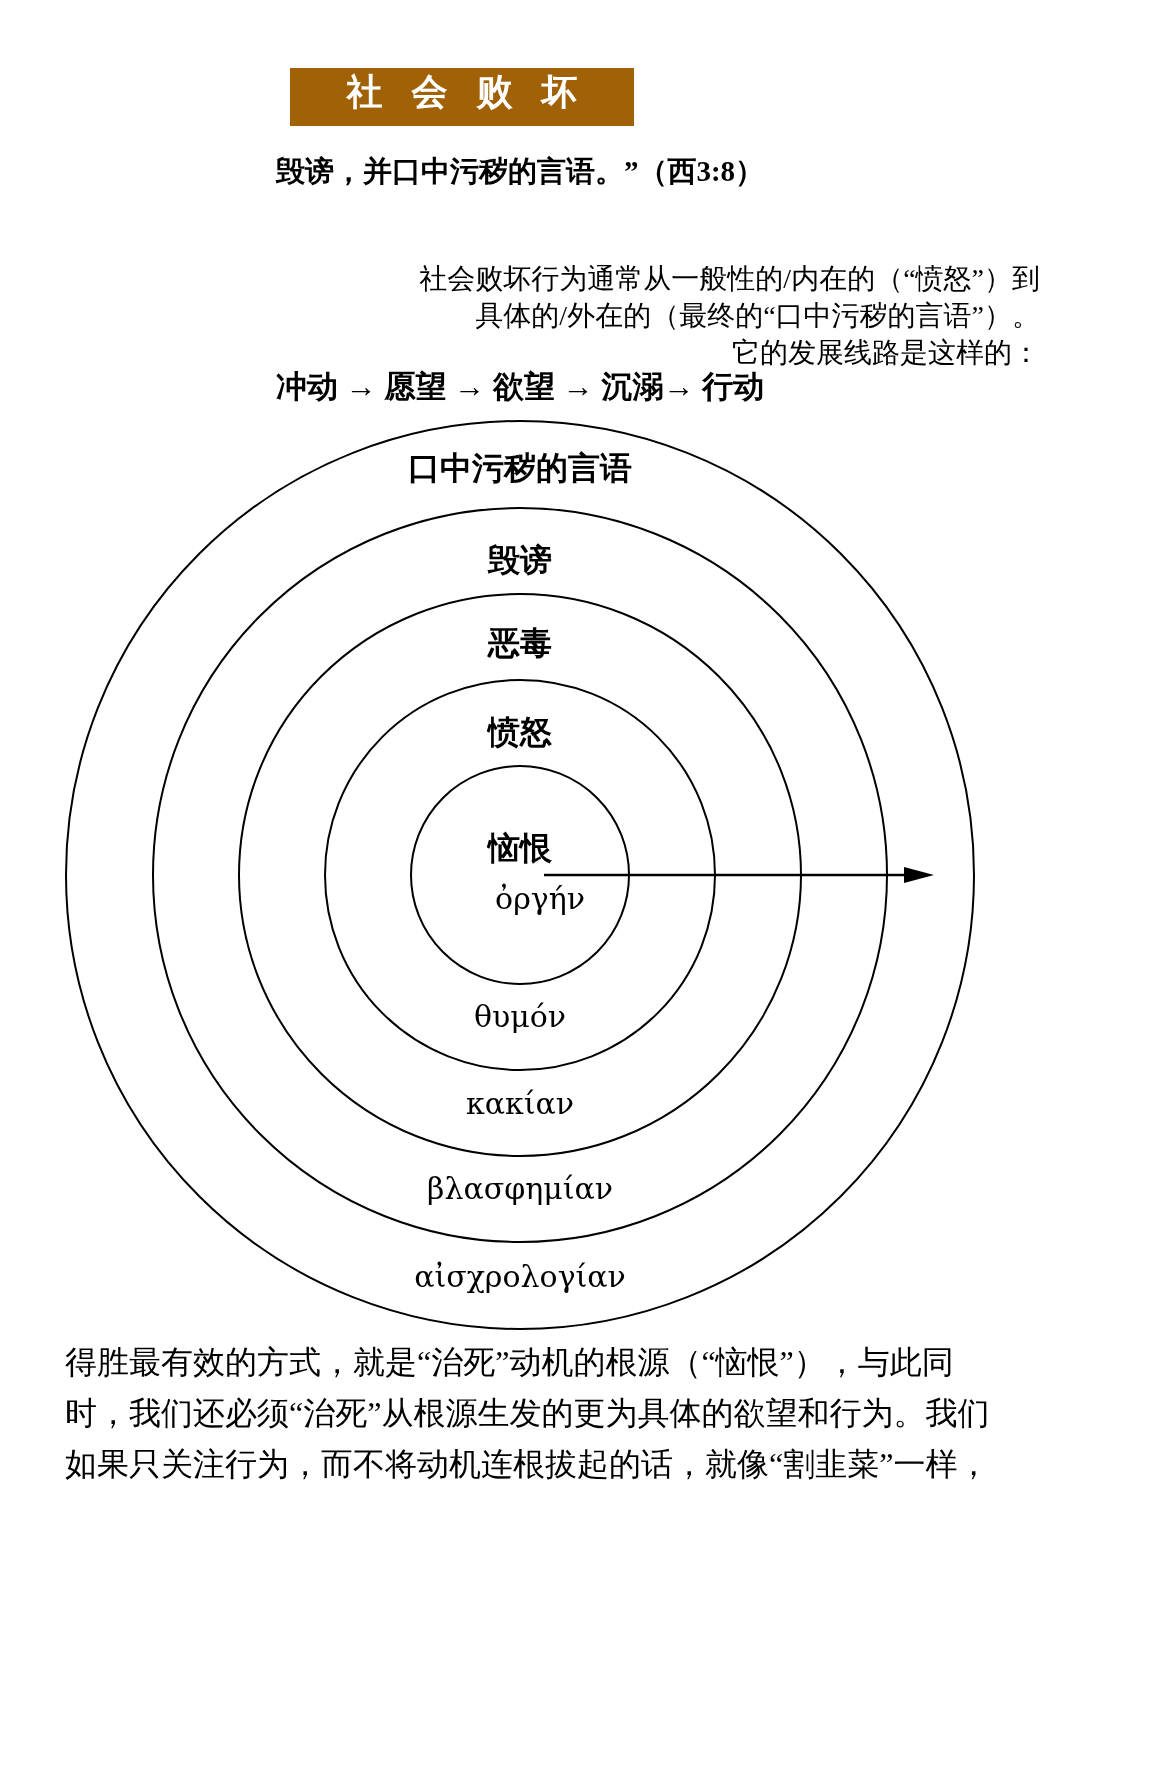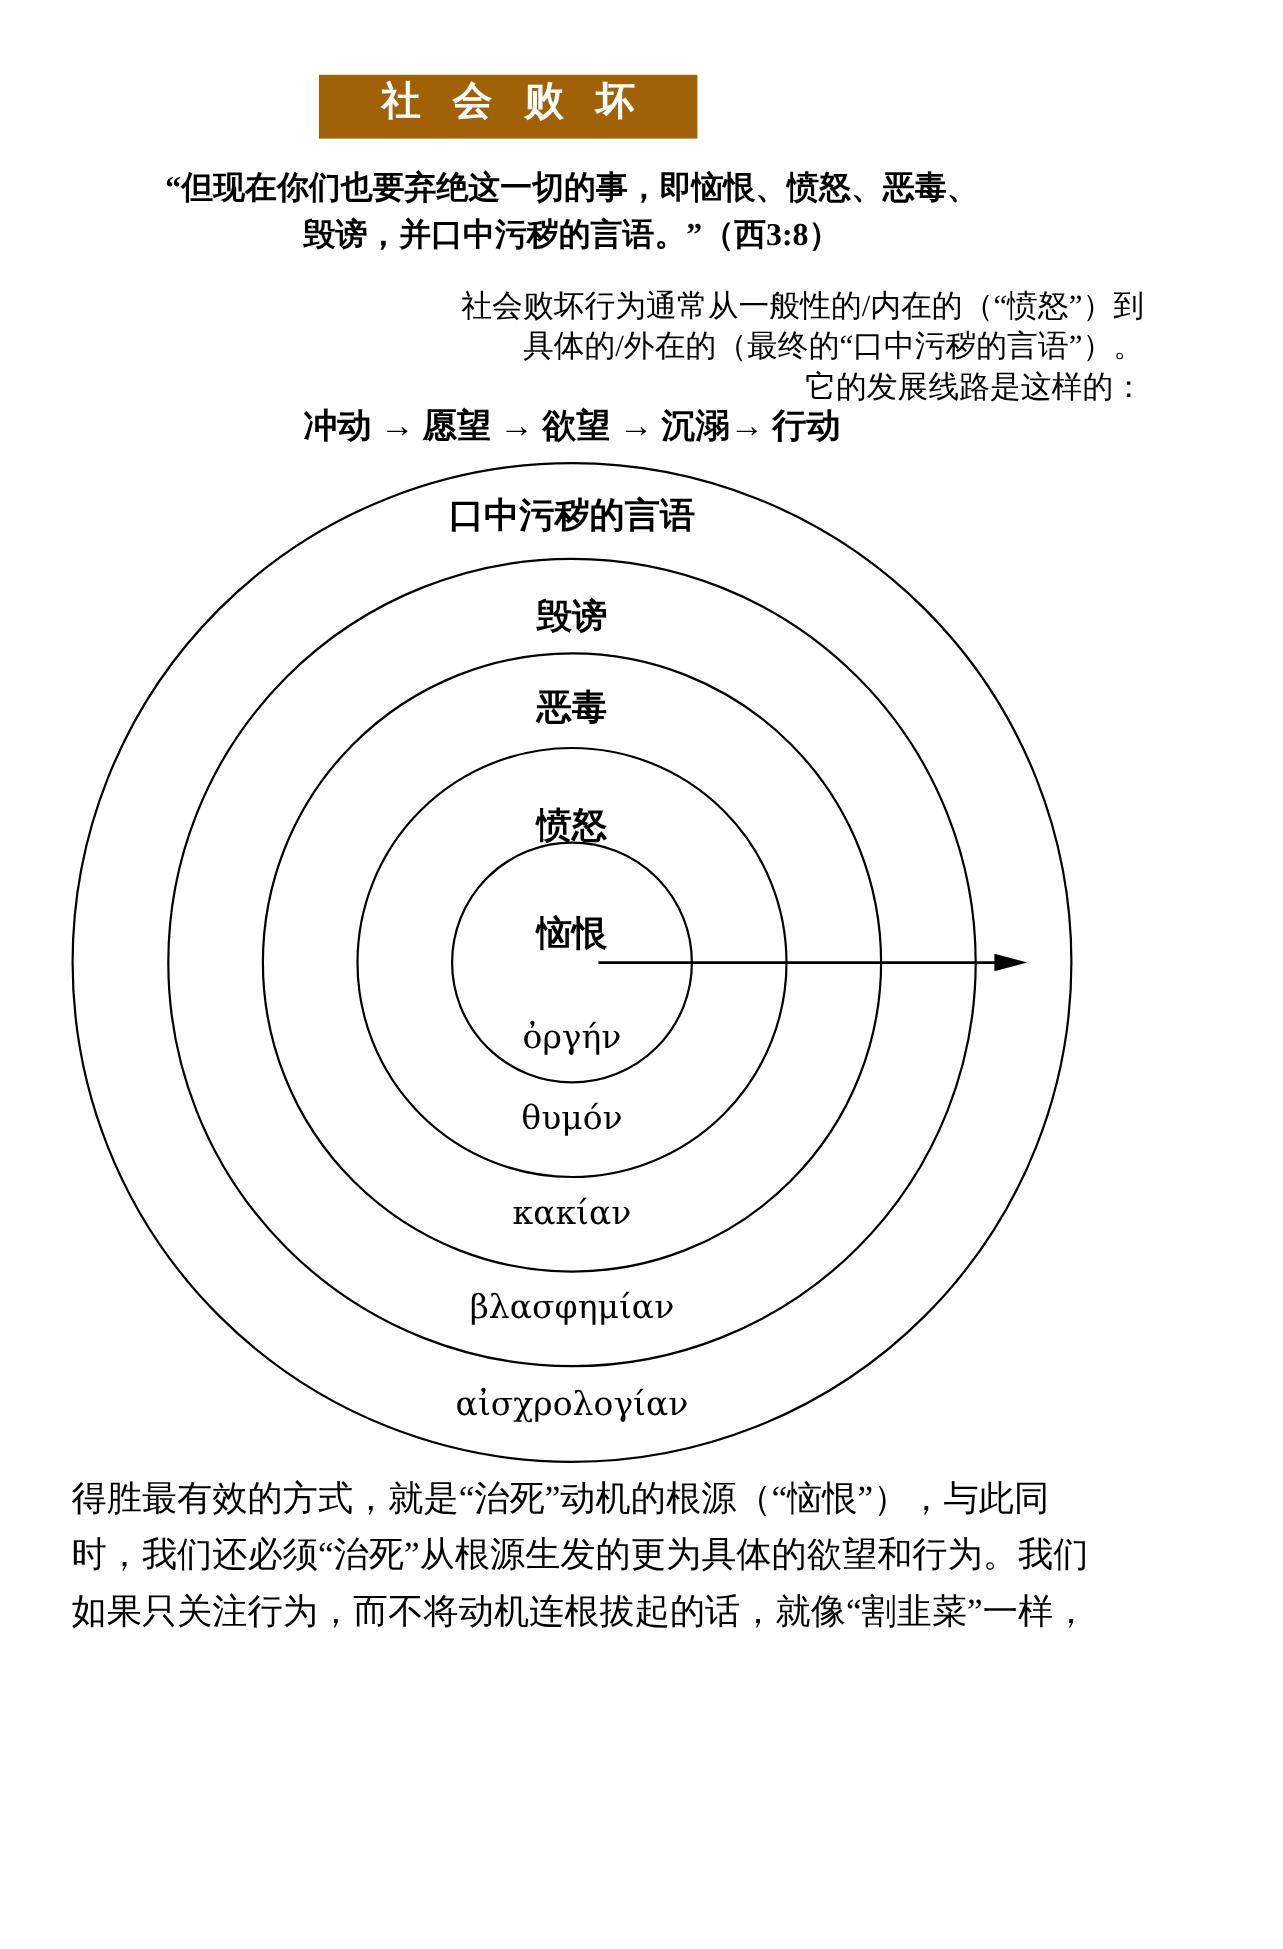--- a/index.html
+++ b/index.html
@@ -114,21 +114,20 @@
 </head>
 <body>
 
 <div class="page">
 
   <div class="title-bar">
     <span class="title-text">社 会 败 坏</span>
   </div>
 
   <div class="quote">
-    <div>“但现在你们也要弃绝这一切的事，即恼恨、愤怒、恶毒、</div>
     <div>毁谤，并口中污秽的言语。”（西3:8）</div>
   </div>
 
   <div class="intro">
     <div>社会败坏行为通常从一般性的/内在的（“愤怒”）到</div>
     <div>具体的/外在的（最终的“口中污秽的言语”）。</div>
     <div>它的发展线路是这样的：</div>
   </div>
 
   <div class="progression">冲动 → 愿望 → 欲望 → 沉溺→ 行动</div>
@@ -142,24 +141,24 @@
     <div class="circle c1"></div>
 
     <svg class="arrow" viewBox="0 0 400 32" aria-hidden="true">
       <line x1="6" y1="16" x2="368" y2="16" stroke="#000" stroke-width="2.5"></line>
       <polygon points="396,16 366,8 366,24" fill="#000"></polygon>
     </svg>
 
     <div class="lbl zh" style="top:447px;">口中污秽的言语</div>
     <div class="lbl zh" style="top:539px;">毁谤</div>
     <div class="lbl zh" style="top:622px;">恶毒</div>
-    <div class="lbl zh" style="top:711px;margin-top:18px;">愤怒</div>
+    <div class="lbl zh" style="top:711px;">愤怒</div>
     <div class="lbl zh" style="top:827px;">恼恨</div>
 
-    <div class="lbl el" style="top:926px;">ὀργήν</div>
+    <div class="lbl el" style="top:881px;margin-left:20px;">ὀργήν</div>
     <div class="lbl el" style="top:999px;">θυμόν</div>
     <div class="lbl el" style="top:1086px;">κακίαν</div>
     <div class="lbl el" style="top:1171px;">βλασφημίαν</div>
     <div class="lbl el" style="top:1259px;">αἰσχρολογίαν</div>
 
   </div>
 
   <div class="footer">
     <div>得胜最有效的方式，就是“治死”动机的根源（“恼恨”），与此同</div>
     <div>时，我们还必须“治死”从根源生发的更为具体的欲望和行为。我们</div>

